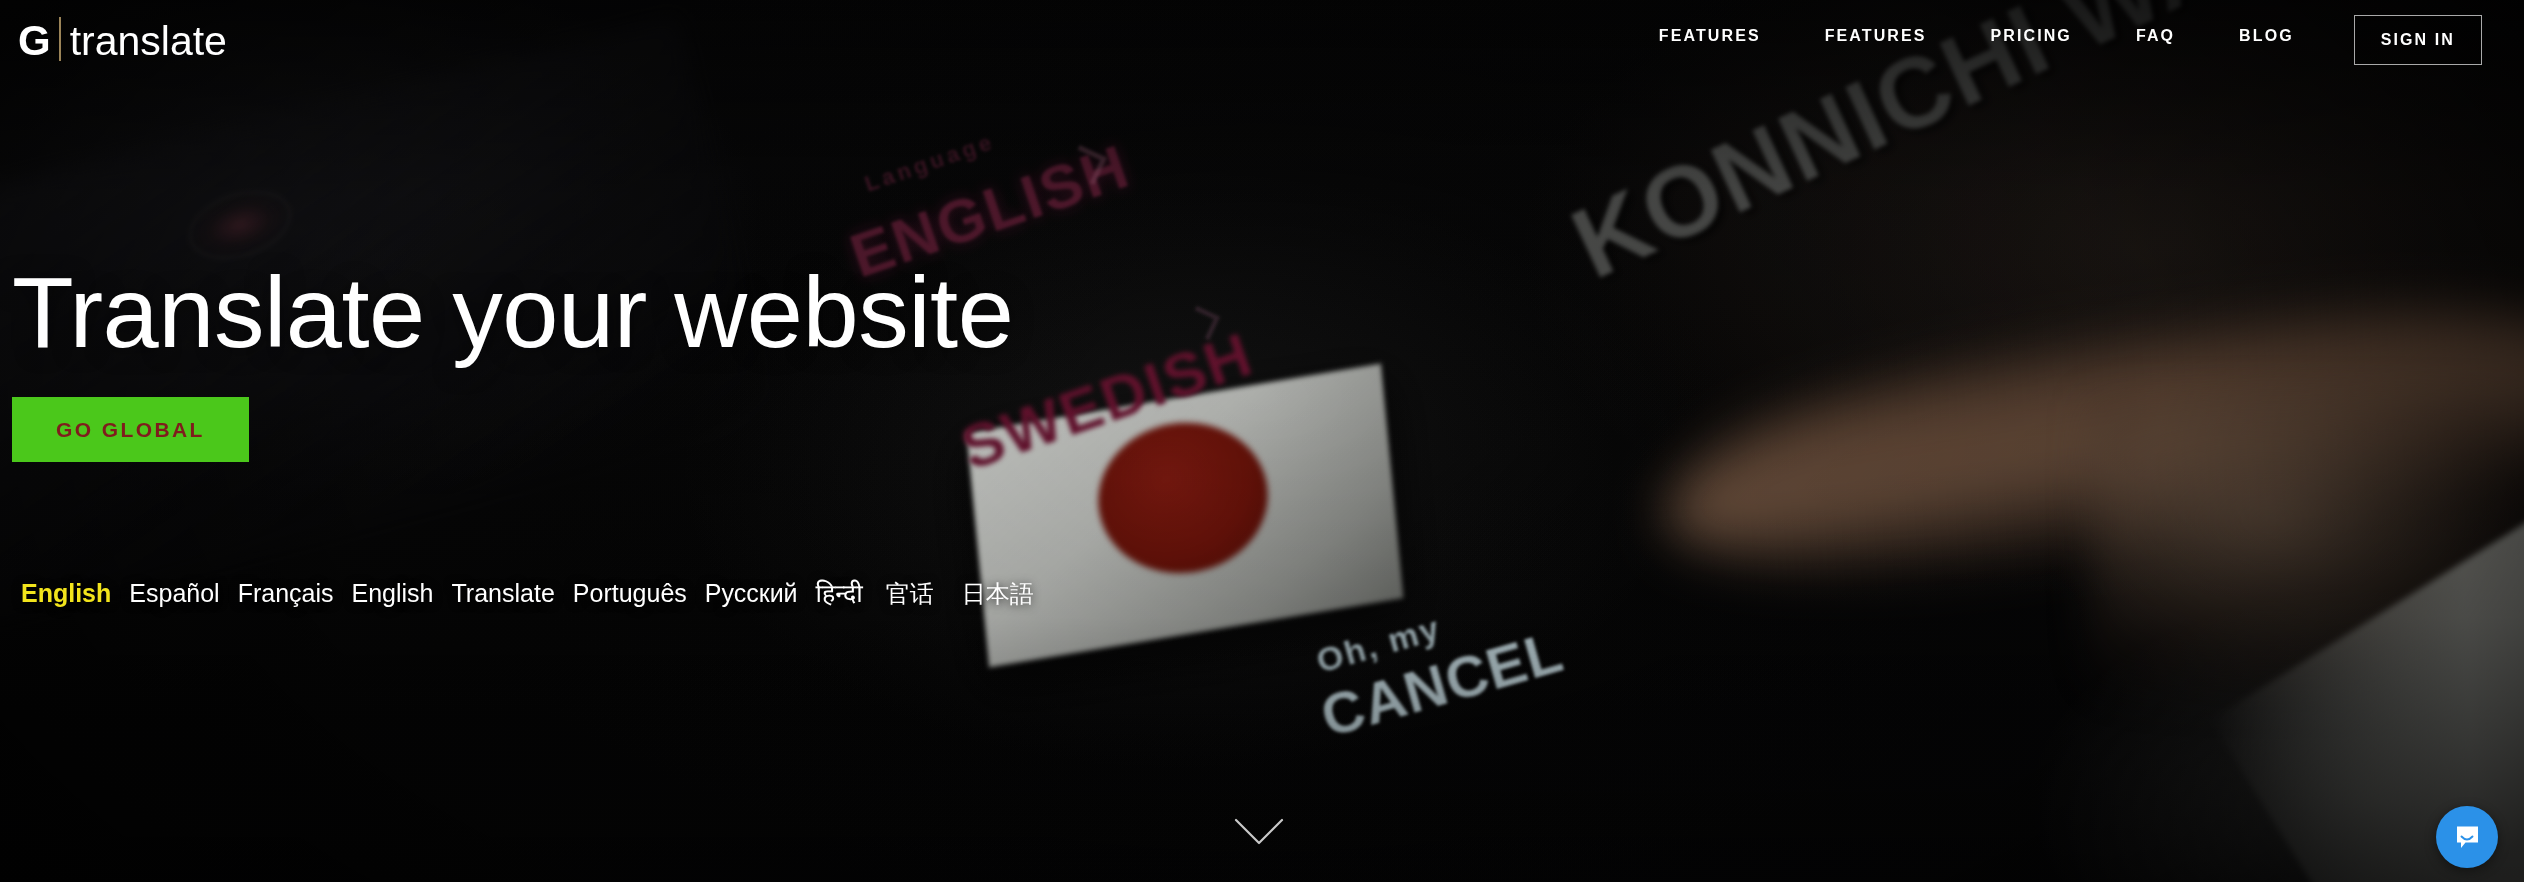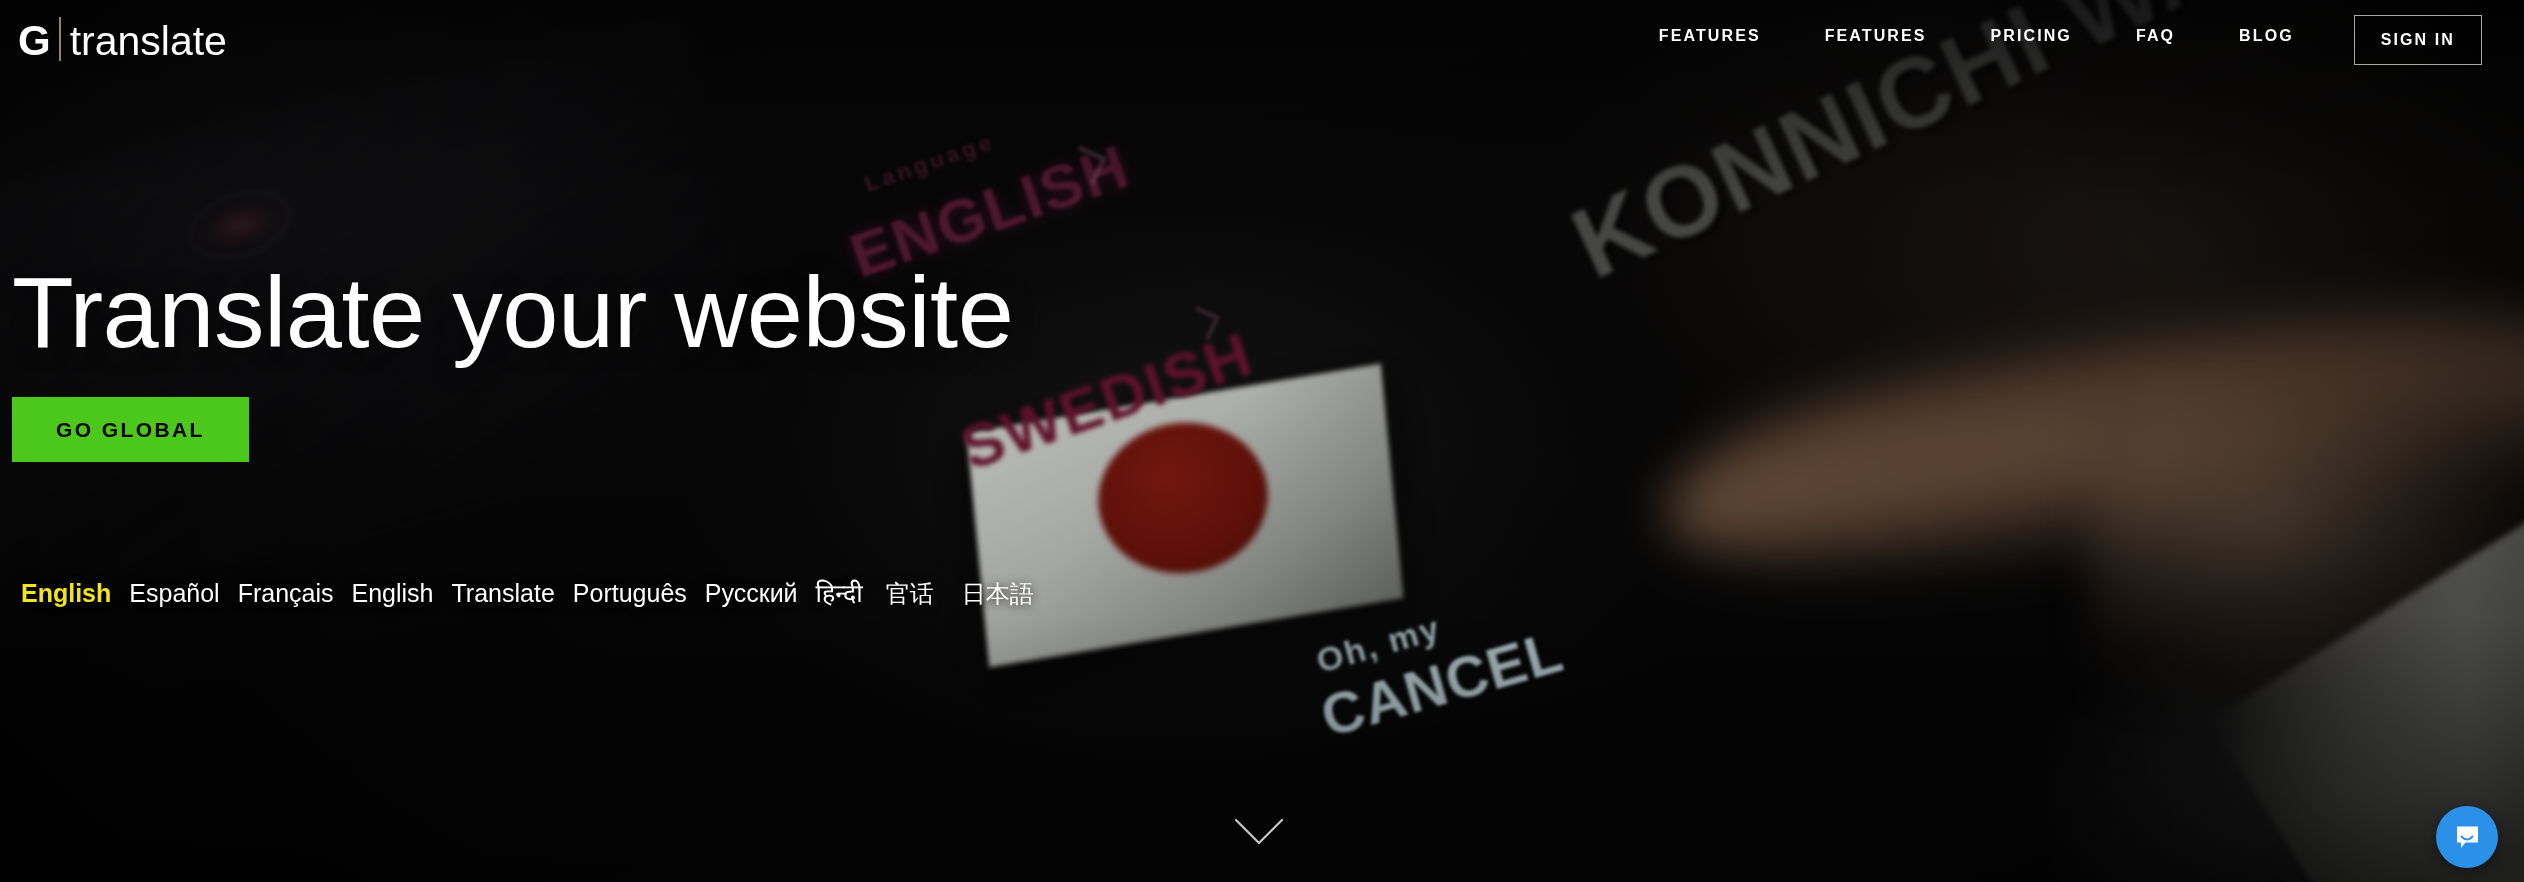--- a/index.html
+++ b/index.html
@@ -234,21 +234,21 @@
     font-weight:400;
     color:#f0f0f0;
     text-align:center;
     letter-spacing:0.1px;
     text-shadow:0 1px 12px rgba(0,0,0,0.8);
   }
   .cta {
     margin-top:34px;
     display:inline-block;
     background:#4bc81b;
-    color:#000000;
+    color:#7f1d1d;
     font-size:21px;
     font-weight:700;
     letter-spacing:2.4px;
     padding:22px 44px;
     text-decoration:none;
     border:none;
     cursor:pointer;
     font-family:"Liberation Sans", sans-serif;
     line-height:1;
   }

